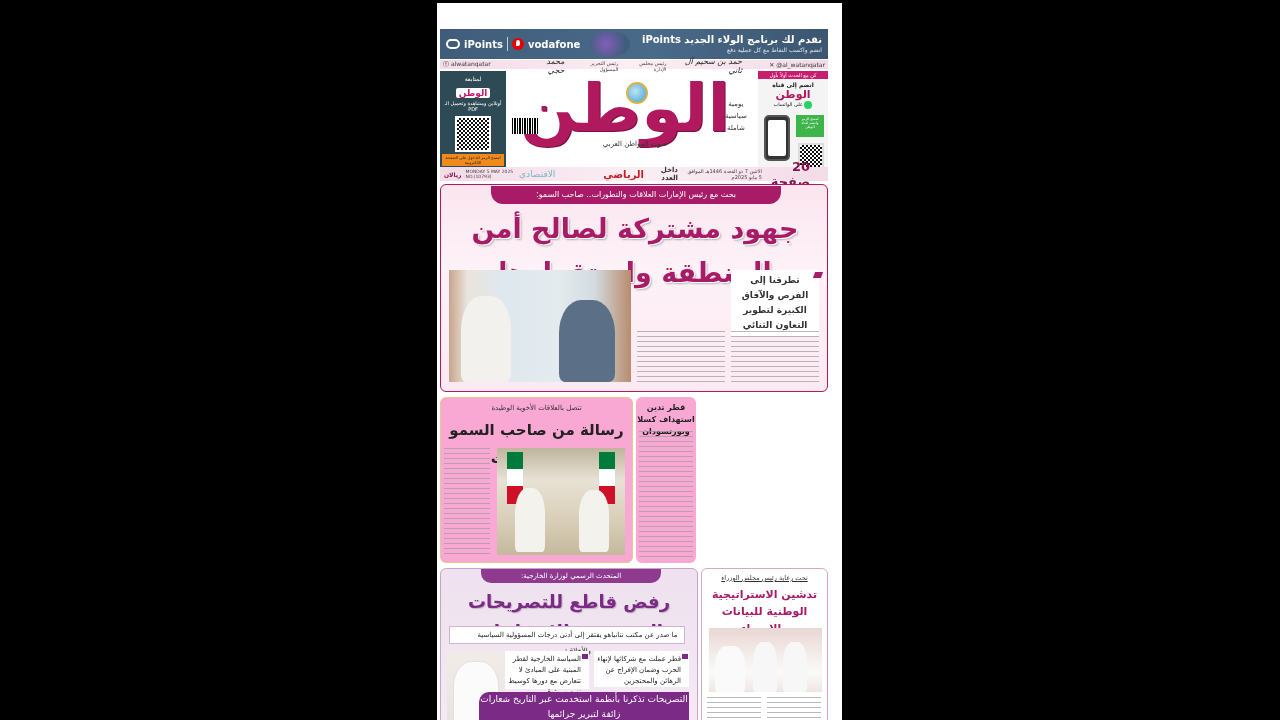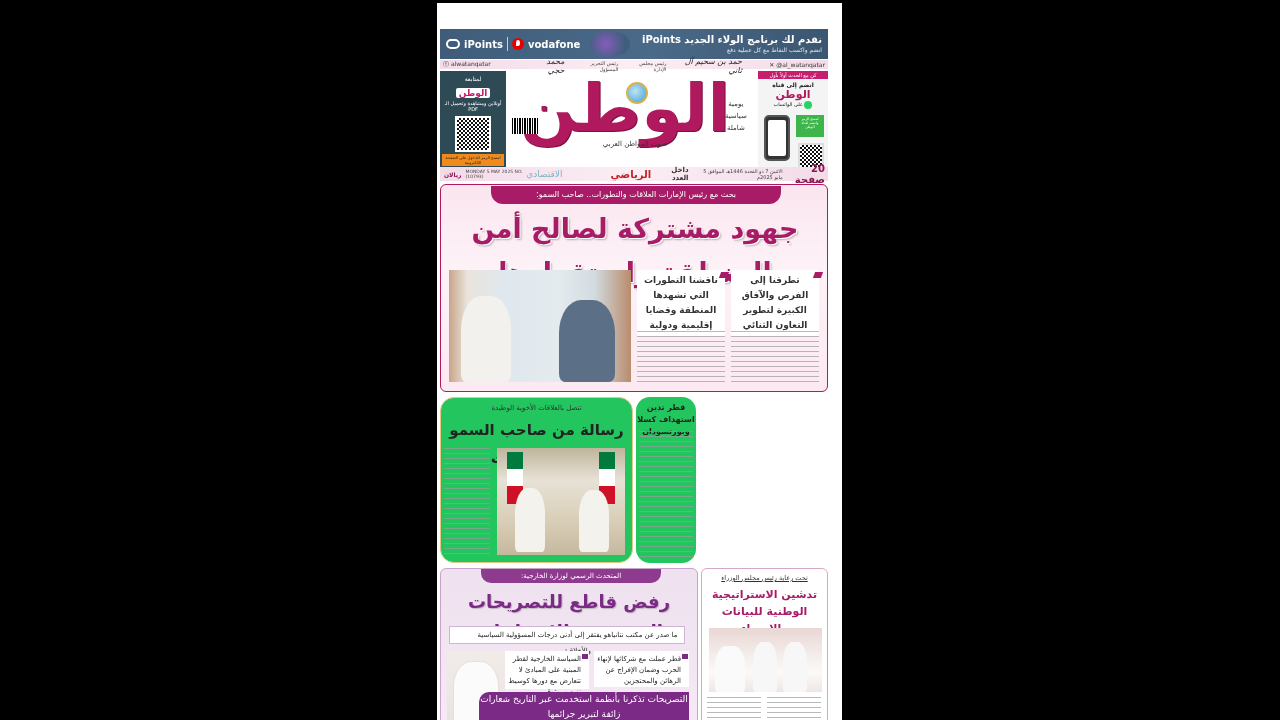--- a/index.html
+++ b/index.html
@@ -44,41 +44,41 @@
 
   .logo { position: absolute; left: 100px; top: 4px; width: 190px; height: 86px; text-align: center; }
   .logo-main { font-family: "DejaVu Sans", sans-serif; font-weight: bold; font-size: 66px; line-height: 70px; color: #b0195e; letter-spacing: -2px; text-shadow: 1px 1px 0 #7a0f40; }
   .globe { position: absolute; left: 86px; top: 8px; width: 22px; height: 22px; border-radius: 50%; background: radial-gradient(circle at 40% 40%, #bfe4f5, #3ea1d6); border: 2px solid #d9b24c; }
   .tagline { font-size: 7px; color: #333; margin-top: -4px; }
   .barcode { position: absolute; left: 72px; top: 48px; width: 26px; height: 16px; background: repeating-linear-gradient(90deg, #000 0 1px, #fff 1px 2px, #000 2px 4px, #fff 4px 5px); }
   .daily { position: absolute; left: 285px; top: 28px; font-size: 7px; color: #333; line-height: 12px; text-align: center; }
 
   
   .index { position: absolute; left: 3px; top: 164px; width: 388px; height: 14px; background: linear-gradient(90deg,#f3dbe8,#fbeef4 50%,#f3dbe8); display: flex; align-items: center; font-size: 5px; color: #444; }
-  .index .pages { color: #8a1450; font-weight: bold; font-size: 10px; margin-right: 3px; }
+  .index .pages { color: #8a1450; font-weight: bold; font-size: 13px; margin-right: 18px; }
   .index .inside { font-size: 7px; font-weight: bold; color: #333; margin: 0 8px; }
   .index .sports { font-size: 10px; font-weight: bold; color: #c71e1e; margin-left: 40px; }
   .index .econ { font-size: 9px; color: #7ab5c0; margin-right: 8px; }
   .index .date { direction: ltr; margin-right: auto; margin-left: 4px; font-size: 4.5px; }
   .index .rev { color: #8a1450; font-weight: bold; font-size: 6px; margin-left: 4px; }
 
   
   .lead { position: absolute; left: 3px; top: 181px; width: 388px; height: 208px; border: 1px solid #b0195e; border-radius: 6px; background: linear-gradient(180deg,#fbe5ef,#fdf2f7 40%,#fce9f1); }
   .kicker { position: absolute; left: 50px; top: 1px; width: 290px; height: 18px; background: #a81b66; border-radius: 0 0 12px 12px; color: #fff; font-size: 8px; text-align: center; line-height: 18px; }
   .headline { position: absolute; left: 0; top: 22px; width: 388px; text-align: center; font-size: 27px; font-weight: bold; color: #a81b66; line-height: 44px; text-shadow: 1px 1px 0 #fff, 2px 2px 2px rgba(0,0,0,.25); letter-spacing: -1px; }
   .photo { background: linear-gradient(135deg,#d9dde2,#c8ced6 30%,#e8e8e8 60%,#b8c0ca); position: absolute; overflow: hidden; }
   .lead .photo { left: 8px; top: 85px; width: 182px; height: 112px; background: linear-gradient(90deg,#c9a48a 0,#e9e4dc 10%,#dfe8ee 30%,#e4ebef 60%,#d2dbe0 80%,#b98c6d 100%); }
   .figure { position: absolute; border-radius: 40% 40% 10% 10%; }
   .callout { position: absolute; background: #fff; border-radius: 2px; padding: 3px 5px; font-size: 9px; line-height: 15px; color: #333; text-align: center; font-weight: bold; }
   .callout::before { content: ""; position: absolute; right: -3px; top: 2px; width: 8px; height: 6px; background: #a81b66; transform: skewX(-20deg); }
   .body-text { position: absolute; font-size: 3.4px; line-height: 5px; color: #555; text-align: justify; overflow: hidden; }
   .lines { background: repeating-linear-gradient(180deg, #9b9b9b 0 1px, transparent 1px 5px); opacity: .7; }
 
   
-  .box2 { position: absolute; border-radius: 14px; background: #22c55e; }
+  .box2 { position: absolute; border-radius: 6px; background: #f9a8d4; }
   .kuwait { left: 3px; top: 394px; width: 193px; height: 166px; border: 1px solid #e3c888; }
   .k-kicker { position: absolute; top: 6px; width: 100%; text-align: center; font-size: 7px; color: #333; }
   .k-head { position: absolute; top: 18px; width: 100%; text-align: center; font-size: 15px; font-weight: bold; color: #222; line-height: 28px; }
   .kuwait .photo { left: 56px; top: 50px; width: 128px; height: 107px; background: linear-gradient(180deg,#bfb59c 0,#e7e2d6 30%,#d8cdb6 70%,#c4b89d 100%); }
   .flag-kw { position: absolute; width: 16px; height: 52px; background: linear-gradient(180deg,#007a3d 0 33%,#fff 33% 66%,#ce1126 66%); }
 
   .sudan { left: 199px; top: 394px; width: 60px; height: 166px; }
   .s-head { position: absolute; top: 5px; width: 100%; text-align: center; font-size: 8px; font-weight: bold; color: #222; line-height: 12px; }
 
   .amir { left: 262px; top: 394px; width: 129px; height: 166px; border: 1px solid #9bbad1; }
@@ -173,21 +173,20 @@
     <span class="sports">الرياضي</span>
     <span class="econ">الاقتصادي</span>
     <span class="date">MONDAY 5 MAY 2025 NO.(10793)</span>
     <span class="rev">ريالان</span>
   </div>
 
   <div class="lead">
     <div class="kicker">بحث مع رئيس الإمارات العلاقات والتطورات.. صاحب السمو:</div>
     <div class="headline">جهود مشتركة لصالح أمن المنطقة واستقرارها</div>
     <div class="callout" style="right:8px;top:85px;width:88px;margin-left:46px;">تطرقنا إلى الفرص والآفاق الكبيرة لتطوير التعاون الثنائي</div>
-    <div class="callout" style="right:102px;top:85px;width:88px;">ناقشنا التطورات التي تشهدها المنطقة وقضايا إقليمية ودولية</div>
     <div class="body-text lines" style="right:8px;top:146px;width:88px;height:52px;"></div>
     <div class="body-text lines" style="right:102px;top:146px;width:88px;height:52px;"></div>
     <div class="photo">
       <div class="figure" style="left:12px;top:26px;width:50px;height:86px;background:#f2f1ed;"></div>
       <div class="figure" style="left:110px;top:30px;width:56px;height:82px;background:#5b6f87;"></div>
     </div>
   </div>
 
   <div class="box2 kuwait">
     <div class="k-kicker">تتصل بالعلاقات الأخوية الوطيدة</div>

